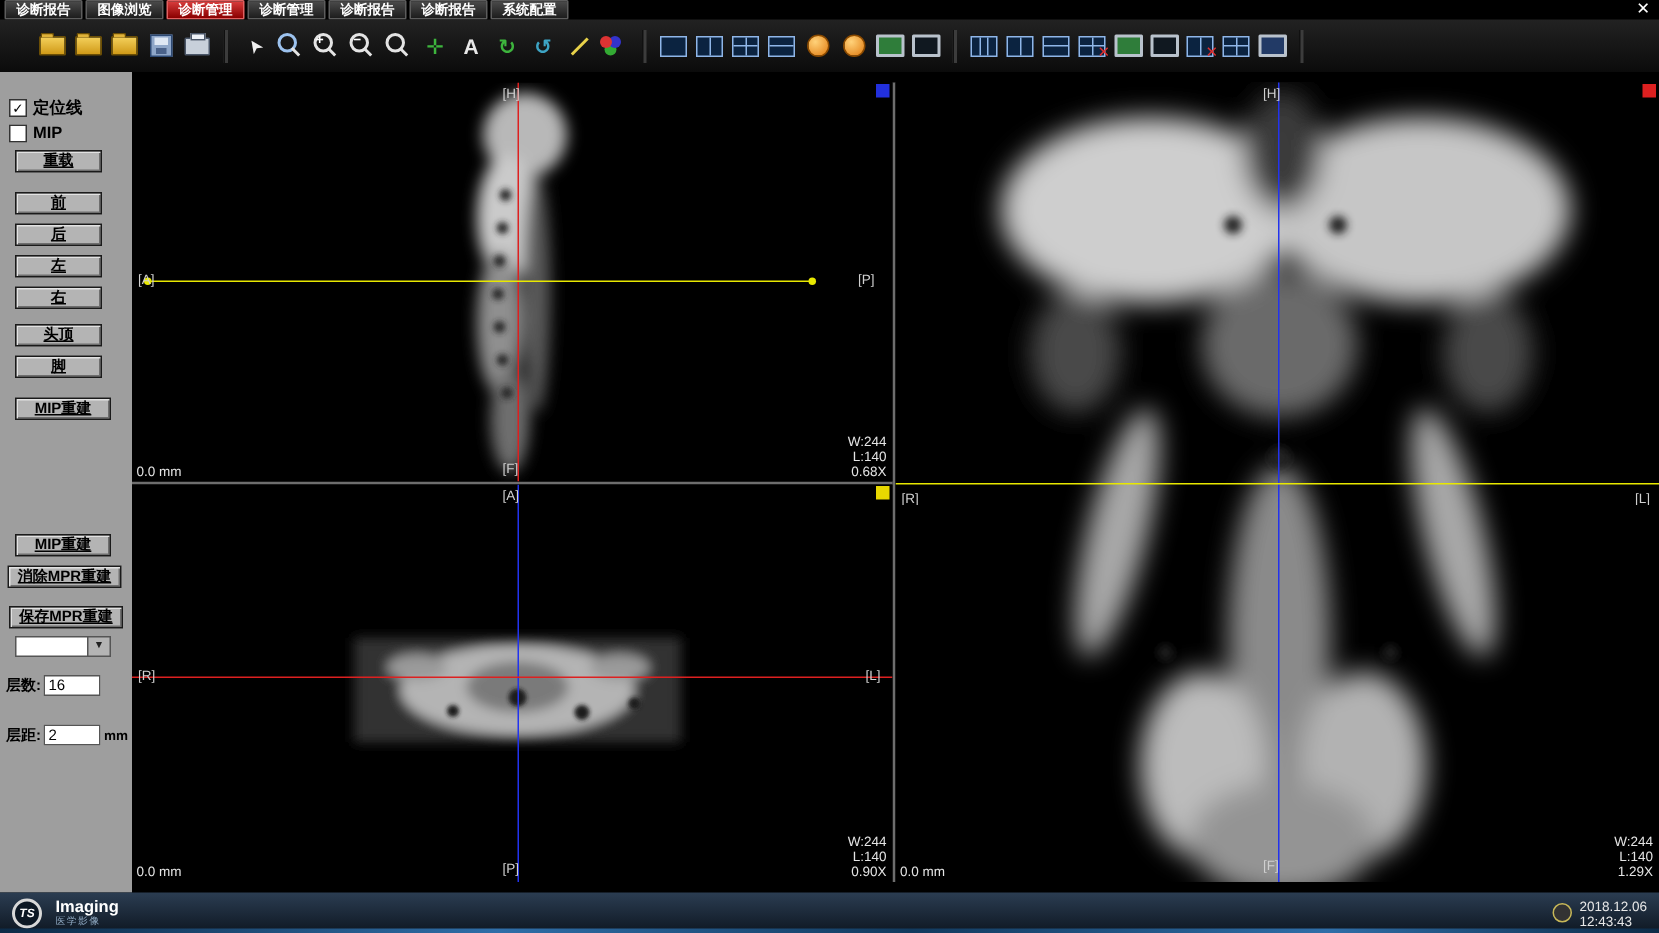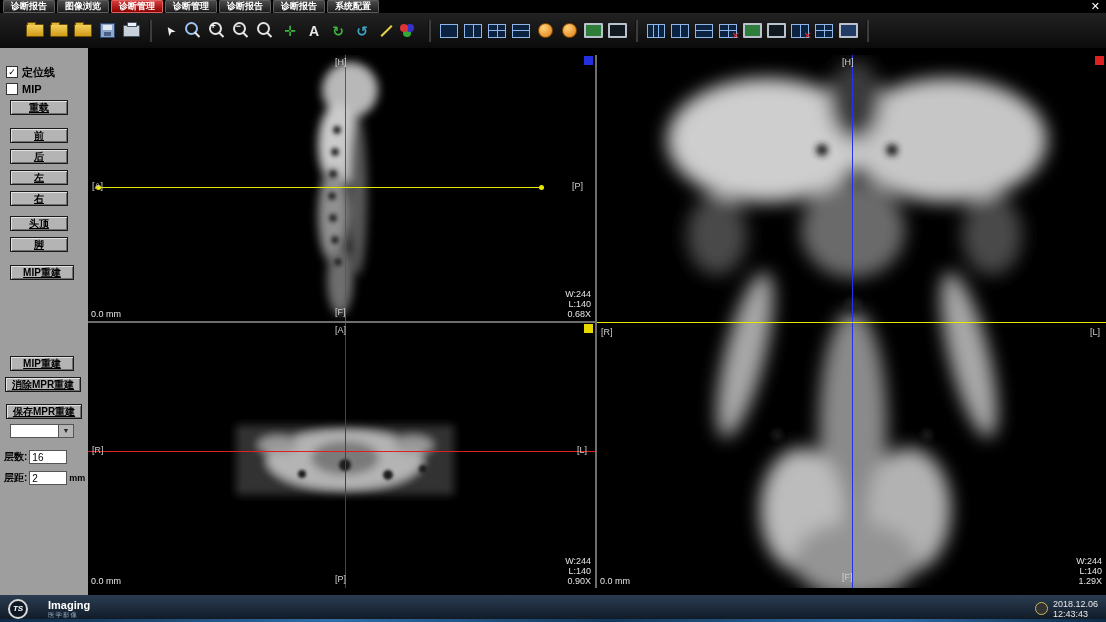--- a/index.html
+++ b/index.html
@@ -80,21 +80,21 @@
   .olabel{position:absolute;color:#d0d0d0;font-size:9px;z-index:4;line-height:10px;}
   .marker{position:absolute;top:1px;right:2px;width:9px;height:9px;z-index:4;}
   .wl{position:absolute;right:4px;bottom:2px;text-align:right;color:#e4e4e4;font-size:9px;line-height:10px;z-index:4;}
   .scale{position:absolute;left:3px;bottom:2px;color:#e4e4e4;font-size:9px;z-index:4;}
 
   
   .statusbar{position:absolute;left:0;right:0;bottom:0;height:27px;background:linear-gradient(#2b3d52,#0e1722);
              display:flex;align-items:center;justify-content:space-between;padding:0 8px;box-sizing:border-box;}
   .brand{display:flex;align-items:center;}
   .logo{width:20px;height:20px;border-radius:50%;border:2px solid #d8d8d8;background:#0d1824;color:#fff;
-        font-size:8px;font-weight:bold;font-style:italic;display:flex;align-items:center;justify-content:center;margin-right:20px;box-sizing:border-box;}
+        font-size:8px;font-weight:bold;font-style:italic;display:flex;align-items:center;justify-content:center;margin-right:9px;box-sizing:border-box;}
   .brand-name{font-size:11px;font-weight:bold;color:#fff;line-height:11px;}
   .brand-sub{font-size:6.5px;color:#8fa8c0;line-height:7px;letter-spacing:1px;}
   .clockbox{display:flex;align-items:center;}
   .clock-icon{width:11px;height:11px;border-radius:50%;border:1px solid #c8b858;background:#333;display:inline-block;margin-right:5px;}
   .dt{font-size:9px;color:#e8e8e8;line-height:10px;}
   .bottom-strip{position:absolute;left:0;right:0;bottom:0;height:3px;background:linear-gradient(90deg,#0d2b47,#2f6ea8 30%,#123a5e 55%,#2f6ea8 80%,#0d2b47);}
 </style>
 </head>
 <body>
 
@@ -245,21 +245,21 @@
 
     <div class="dd">
       <span class="dd-field"></span>
       <span class="dd-btn">▼</span>
     </div>
 
     <div class="inrow">
       <span>层数:</span>
       <input value="16" style="">
     </div>
-    <div class="inrow" style="margin-top:7px">
+    <div class="inrow" style="margin-top:19px">
       <span>层距:</span>
       <input value="2" style="">
       <span class="unit">mm</span>
     </div>
   </div>
 
   <div class="view-area">
     <div class="div-v"></div>
     <div class="div-h"></div>
 

